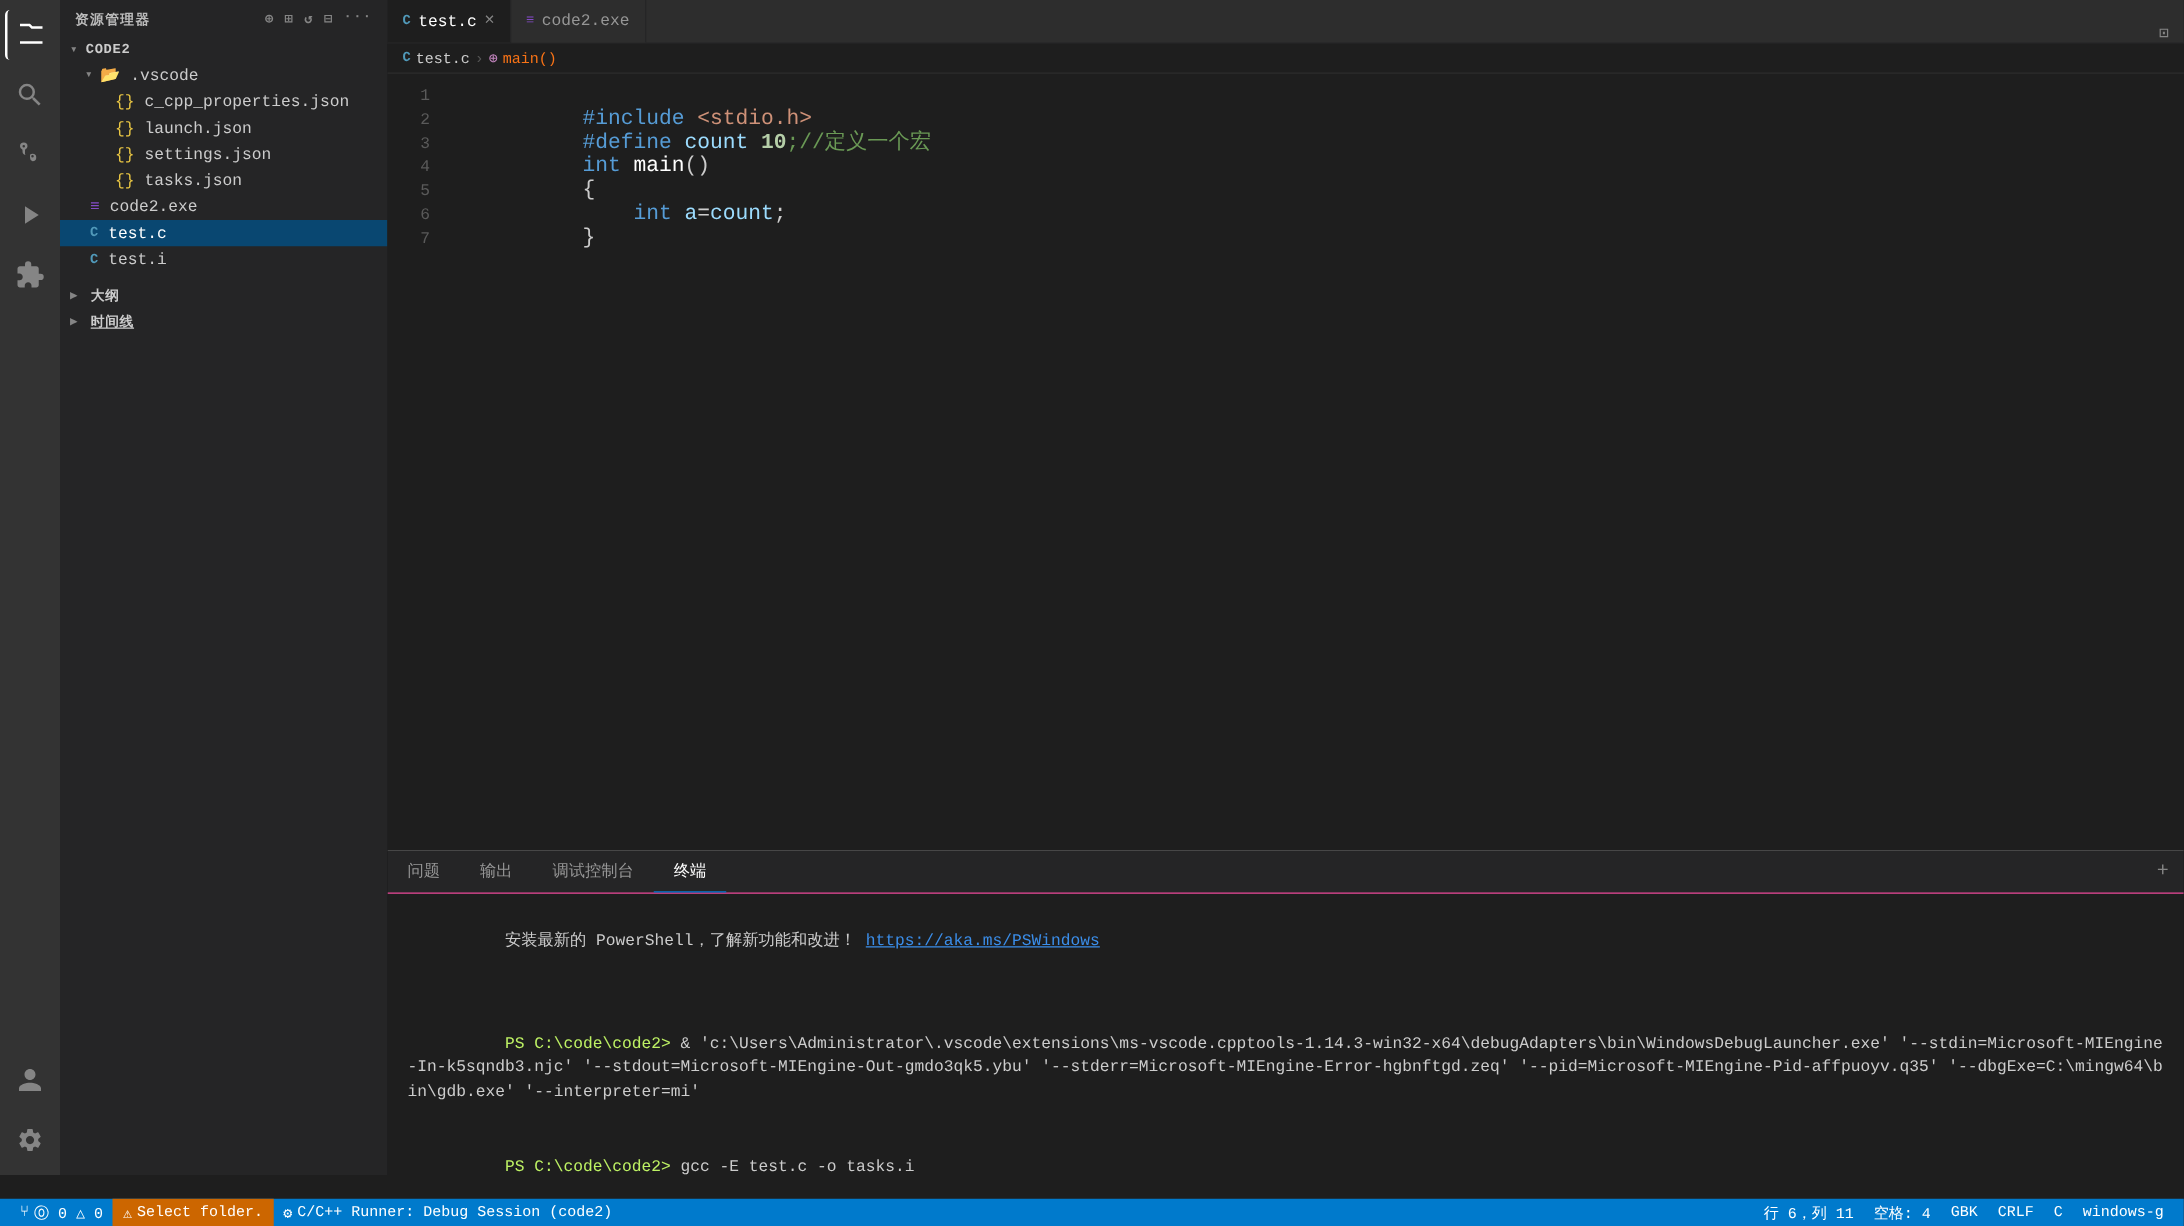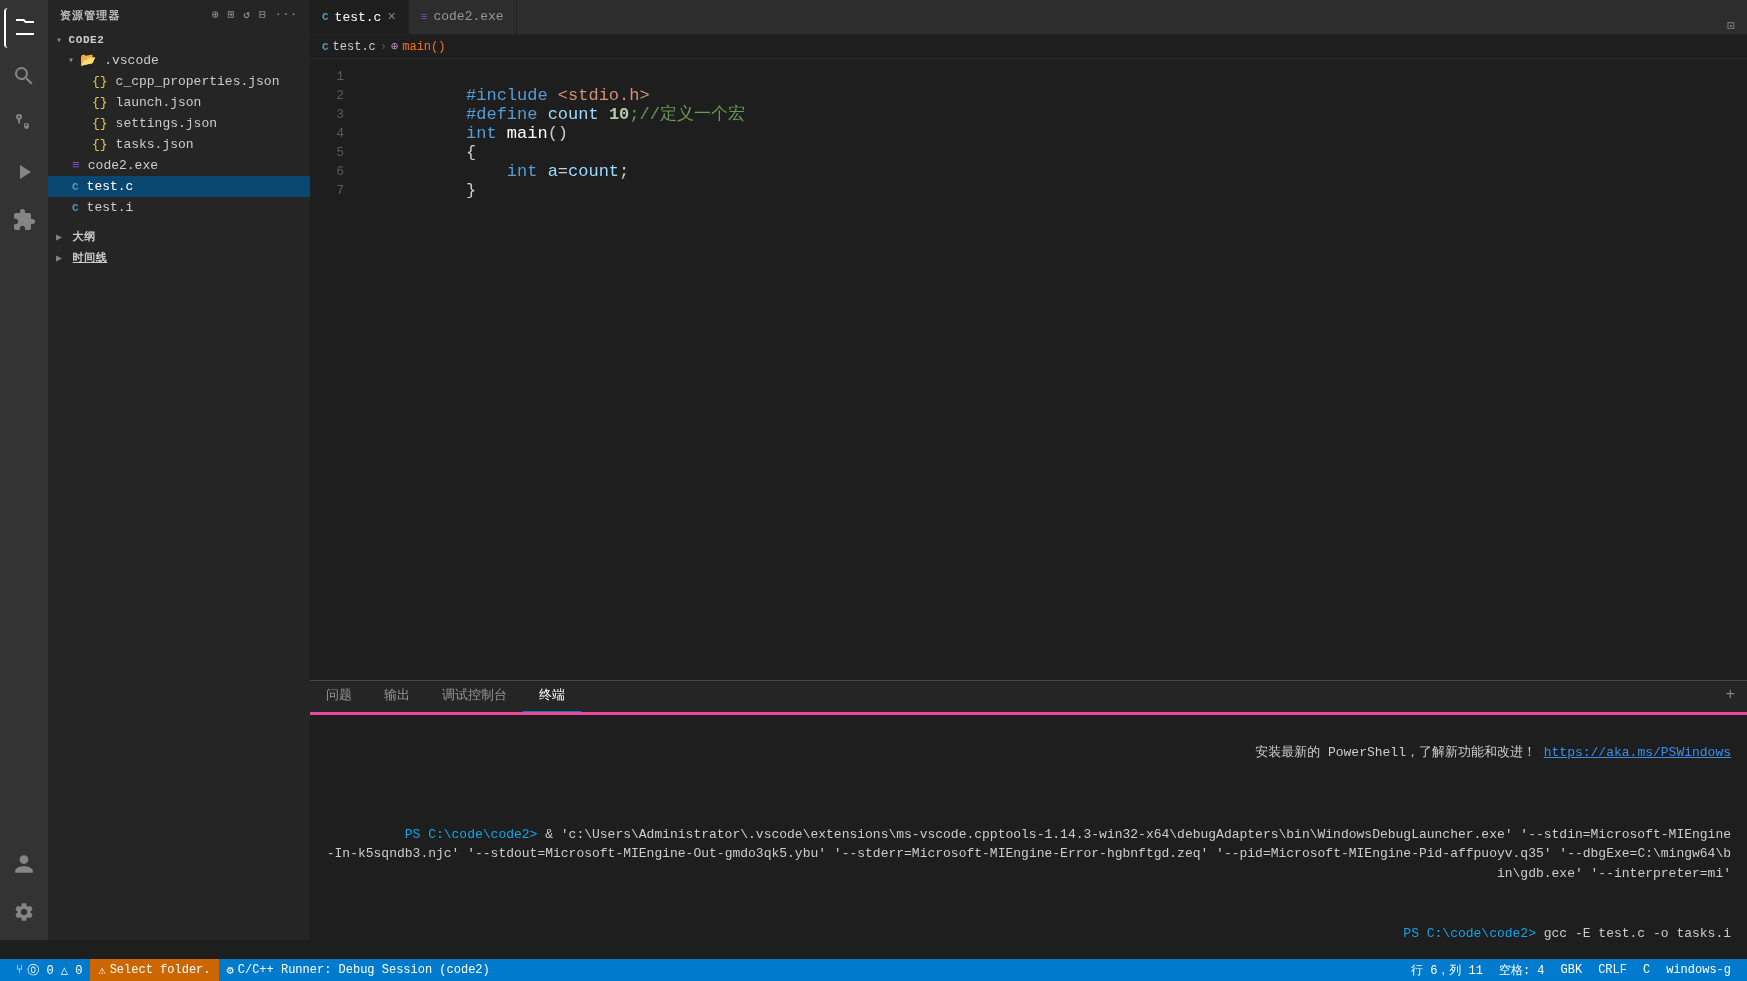--- a/index.html
+++ b/index.html
@@ -200,21 +200,21 @@
       background: #1e1e1e;
       border-top: 1px solid #474747;
       display: flex;
       flex-direction: column;
     }
     .panel-tabs {
       display: flex;
       background: #252526;
       height: 34px;
       align-items: flex-end;
-      border-bottom: 3px solid #ec4899;
+      border-bottom: 1px solid #ec4899;
     }
     .panel-tab {
       padding: 6px 16px;
       font-size: 13px;
       color: #969696;
       cursor: pointer;
       height: 34px;
       display: flex;
       align-items: center;
     }
@@ -232,29 +232,28 @@
       cursor: pointer;
       height: 34px;
     }
     .terminal-content {
       flex: 1;
       padding: 8px 16px;
       overflow: hidden;
       font-size: 13px;
       line-height: 1.5;
       color: #cccccc;
-      text-align: right;
     }
     .term-line {
       margin-bottom: 2px;
       white-space: pre-wrap;
       word-break: break-all;
     }
     .term-url { color: #3b8eea; text-decoration: underline; }
-    .term-prompt { color: #0ea5e9; }
+    .term-prompt { color: #bef264; }
 
     
     .status-bar {
       height: 22px;
       background: #007acc;
       display: flex;
       align-items: center;
       padding: 0 8px;
       font-size: 12px;
       color: #ffffff;

